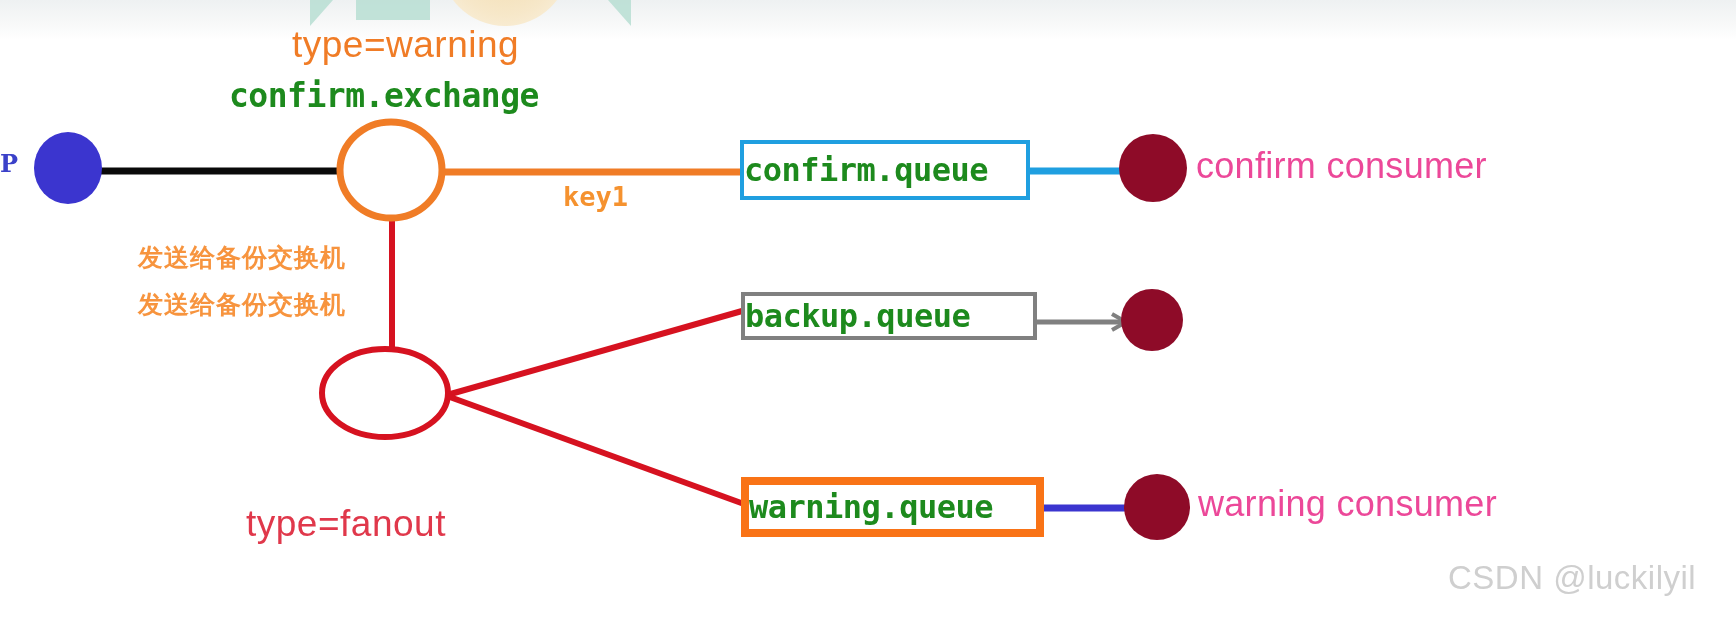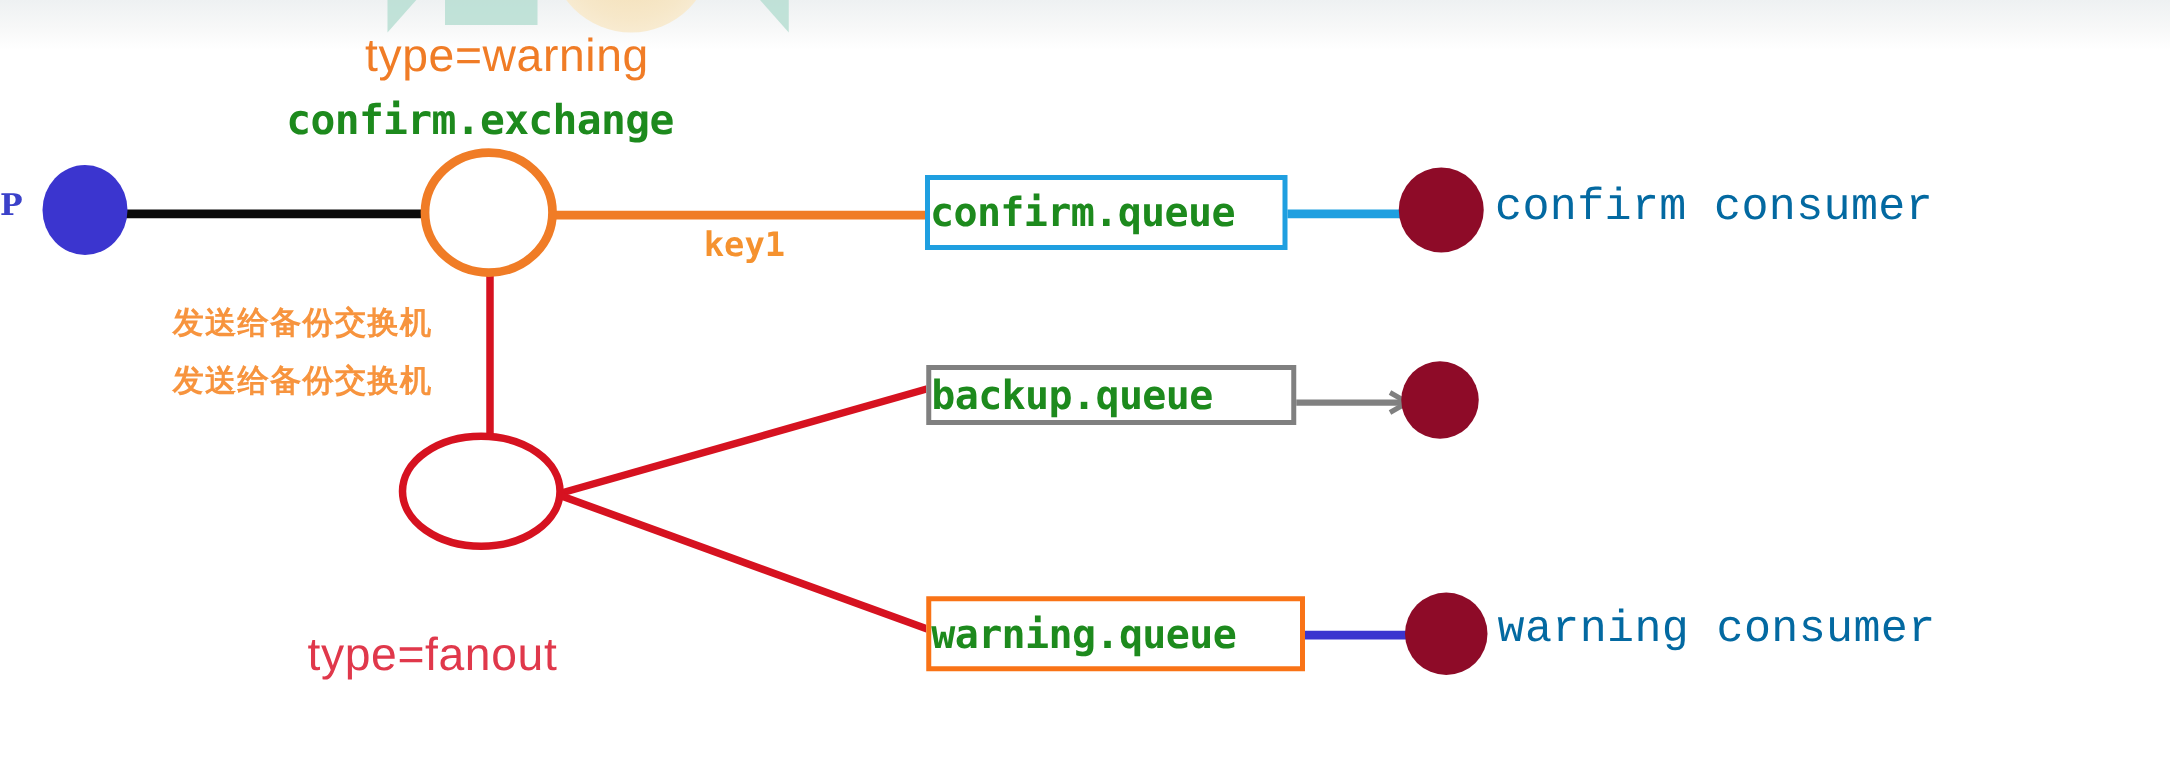--- a/index.html
+++ b/index.html
@@ -108,24 +108,24 @@
   .lbl-cn {
     font-family: "DejaVu Sans", sans-serif;
     font-size: 25px;
     font-weight: 700;
     color: #f7943e;
     letter-spacing: 1px;
   }
   .lbl-cn-1 { left: 138px; top: 245px; }
   .lbl-cn-2 { left: 138px; top: 292px; }
   .lbl-consumer {
-    font-family: Liberation Mono, monospace;
+    font-family: Liberation Sans, sans-serif;
     font-size: 36px;
     font-weight: 400;
-    color: #0369a1;
+    color: #ec4899;
     letter-spacing: .3px;
   }
   .lbl-consumer-confirm { left: 1196px; top: 148px; }
   .lbl-consumer-warning { left: 1198px; top: 486px; }
   .lbl-watermark {
     font-family: "Liberation Sans", sans-serif;
     font-size: 33px;
     color: #cfcfcf;
     left: 1448px; top: 561px;
     letter-spacing: .5px;
@@ -153,21 +153,21 @@
     border: 4px solid #1f9fe0;
   }
   .qbox-backup {
     left: 741px; top: 292px;
     width: 296px; height: 48px;
     border: 4px solid #808080;
   }
   .qbox-warning {
     left: 741px; top: 477px;
     width: 303px; height: 60px;
-    border: 4px solid #f97316;
+    border: 8px solid #f97316;
   }
 </style>
 </head>
 <body>
 
 <div id="canvas">
 
   <div class="deco-layer">
     <div class="deco-grad"></div>
     <div class="deco-tri-l"></div>
@@ -224,14 +224,15 @@
   <div class="qbox qbox-backup">
     <span>backup.queue</span>
   </div>
   <div class="qbox qbox-warning">
     <span>warning.queue</span>
   </div>
 
   <div class="lbl lbl-consumer lbl-consumer-confirm">confirm consumer</div>
   <div class="lbl lbl-consumer lbl-consumer-warning">warning consumer</div>
 
+  <div class="lbl lbl-watermark">CSDN @luckilyil</div>
 
 </div>
 
 </body></html>

